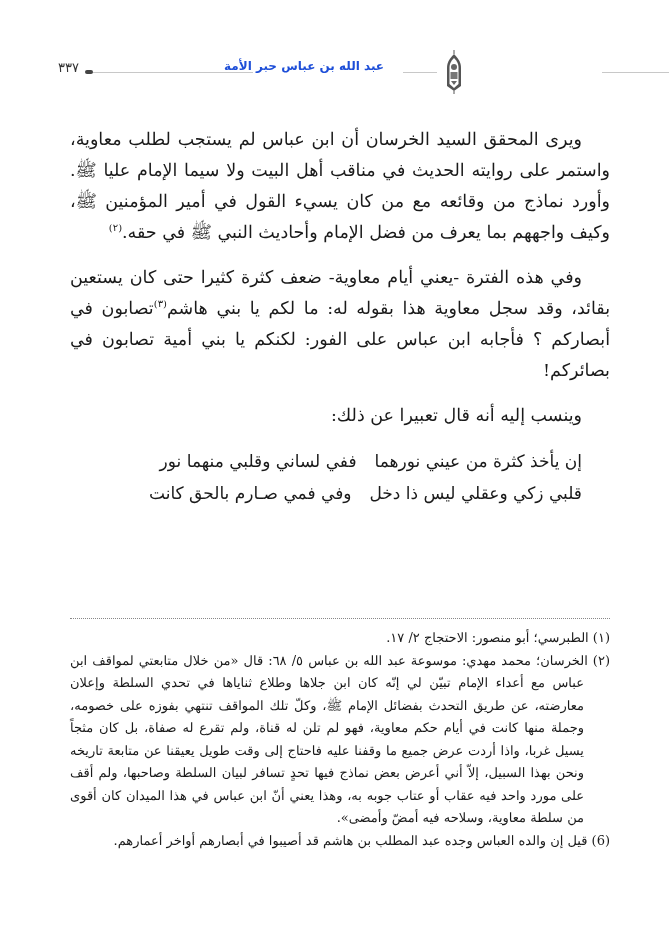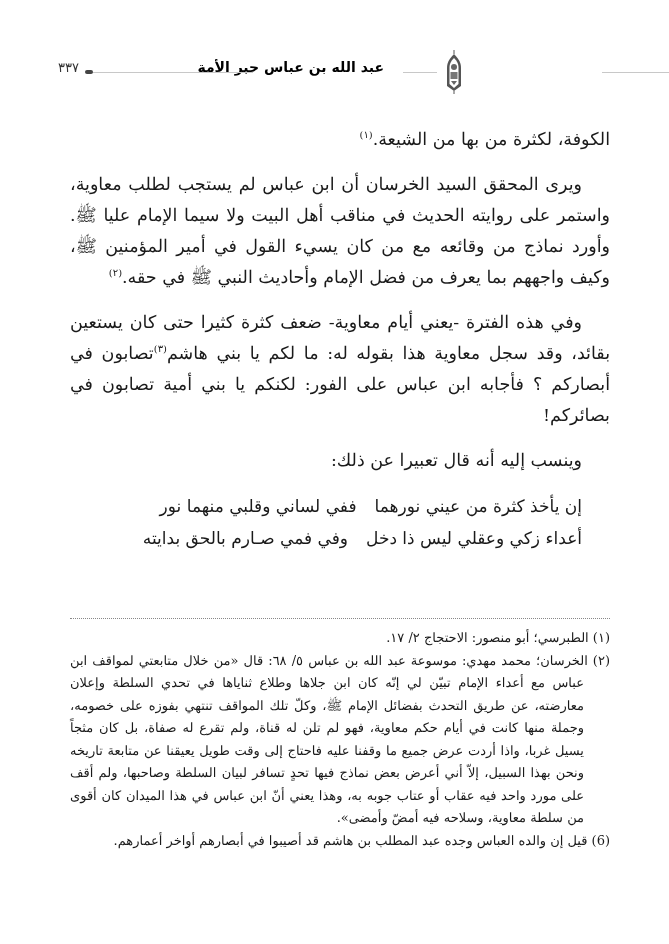--- a/index.html
+++ b/index.html
@@ -7,21 +7,21 @@
          font-family: "DejaVu Serif", "Liberation Serif", serif; color: #1a1a1a; }
   .header { position: absolute; top: 50px; left: 0; width: 669px; height: 46px; }
   .hline { position: absolute; top: 72px; height: 1px; background: #c8c8c8; }
   .hl-right { left: 602px; width: 67px; }
   .hl-mid { left: 403px; width: 34px; }
   .hl-left { left: 90px; width: 163px; }
   .arrow-cap { position: absolute; top: 70px; left: 85px; width: 8px; height: 4px; background: #444; border-radius: 2px; }
   .page-number { position: absolute; top: 60px; left: 58px; font-family: "DejaVu Sans", sans-serif;
                  font-size: 13px; font-weight: normal; color: #333; direction: rtl; }
   .running-title { position: absolute; top: 59px; right: 285px; font-family: "DejaVu Sans", sans-serif;
-                   font-size: 14px; font-weight: bold; color: #000000; direction: rtl; white-space: nowrap; }
+                   font-size: 12px; font-weight: bold; color: #1d4ed8; direction: rtl; white-space: nowrap; }
   .ornament { position: absolute; top: 50px; left: 444px; width: 20px; height: 44px; }
   .content { position: absolute; top: 124px; left: 70px; width: 540px; direction: rtl; text-align: justify; }
   .para { font-size: 17.5px; line-height: 31px; margin: 0 0 14px 0; text-indent: 28px; text-align-last: right; }
   .para.first { text-indent: 0; }
   sup { font-size: 10px; vertical-align: super; line-height: 0; }
   .poem { margin: 4px 0 10px 0; padding-right: 28px; }
   .poem-line { display: flex; justify-content: flex-start; gap: 18px; font-size: 17px; line-height: 32px; }
   .hemistich { white-space: nowrap; }
   .footnotes { position: absolute; top: 618px; left: 70px; width: 540px; direction: rtl; }
   .fn-sep { border-top: 1px dotted #888; width: 100%; margin-bottom: 8px; }
@@ -41,40 +41,37 @@
   <path d="M7 31 L10 35 L13 31 Z" fill="#666"></path>
   <line x1="10" y1="41" x2="10" y2="44" stroke="#555" stroke-width="1"></line>
 </svg>
 <div class="hline hl-mid"></div>
 <div class="running-title">عبد الله بن عباس حبر الأمة</div>
 <div class="hline hl-left"></div>
 <div class="arrow-cap"></div>
 <div class="page-number">٣٣٧</div>
 
 <div class="content">
-  <p class="para first">
-    <span>الكوفة، لكثرة من بها من الشيعة.</span><sup>(١)</sup>
-  </p>
   <p class="para">
     <span>ويرى المحقق السيد الخرسان أن ابن عباس لم يستجب لطلب معاوية، واستمر على روايته الحديث في مناقب أهل البيت ولا سيما الإمام عليا ﷺ. وأورد نماذج من وقائعه مع من كان يسيء القول في أمير المؤمنين ﷺ، وكيف واجههم بما يعرف من فضل الإمام وأحاديث النبي ﷺ في حقه.</span><sup>(٢)</sup>
   </p>
   <p class="para">
     <span>وفي هذه الفترة -يعني أيام معاوية- ضعف كثرة كثيرا حتى كان يستعين بقائد، وقد سجل معاوية هذا بقوله له: ما لكم يا بني هاشم</span><sup>(٣)</sup><span>تصابون في أبصاركم ؟ فأجابه ابن عباس على الفور: لكنكم يا بني أمية تصابون في بصائركم!</span>
   </p>
   <p class="para">
     <span>وينسب إليه أنه قال تعبيرا عن ذلك:</span>
   </p>
   <div class="poem">
     <div class="poem-line">
       <span class="hemistich">إن يأخذ كثرة من عيني نورهما</span>
       <span class="hemistich">ففي لساني وقلبي منهما نور</span>
     </div>
     <div class="poem-line">
-      <span class="hemistich">أعداء زكي وعقلي ليس ذا دخل</span>
-      <span class="hemistich">وفي فمي صـارم بالحق بدايته</span>
+      <span class="hemistich">قلبي زكي وعقلي ليس ذا دخل</span>
+      <span class="hemistich">وفي فمي صـارم بالحق كانت</span>
     </div>
   </div>
 </div>
 
 <div class="footnotes">
   <div class="fn-sep"></div>
   <div class="fn">(١) الطبرسي؛ أبو منصور: الاحتجاج ٢/ ١٧.</div>
   <div class="fn">(٢) الخرسان؛ محمد مهدي: موسوعة عبد الله بن عباس ٥/ ٦٨: قال «من خلال متابعتي لمواقف ابن عباس مع أعداء الإمام تبيّن لي إنّه كان ابن جلاها وطلاع ثناياها في تحدي السلطة وإعلان معارضته، عن طريق التحدث بفضائل الإمام ﷺ، وكلّ تلك المواقف تنتهي بفوزه على خصومه، وجملة منها كانت في أيام حكم معاوية، فهو لم تلن له قناة، ولم تقرع له صفاة، بل كان مثجاً يسيل غربا، واذا أردت عرض جميع ما وقفنا عليه فاحتاج إلى وقت طويل يعيقنا عن متابعة تاريخه ونحن بهذا السبيل، إلاّ أني أعرض بعض نماذج فيها تحدٍ تسافر لبيان السلطة وصاحبها، ولم أقف على مورد واحد فيه عقاب أو عتاب جوبه به، وهذا يعني أنّ ابن عباس في هذا الميدان كان أقوى من سلطة معاوية، وسلاحه فيه أمضّ وأمضى».</div>
   <div class="fn">(6) قيل إن والده العباس وجده عبد المطلب بن هاشم قد أصيبوا في أبصارهم أواخر أعمارهم.</div>
 </div>

